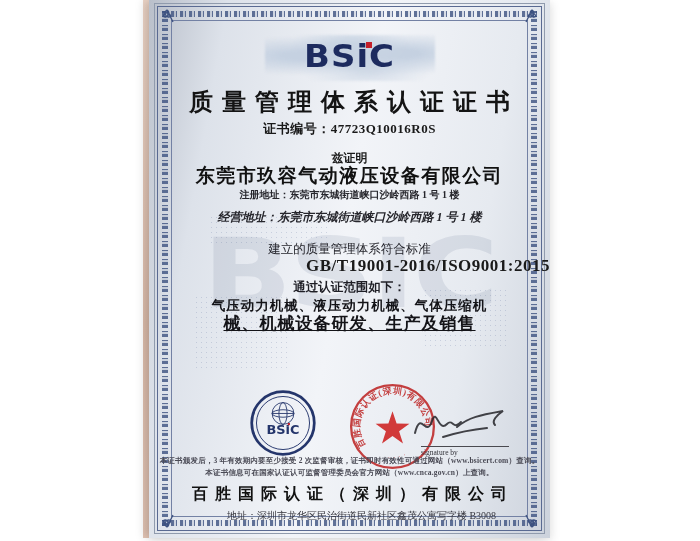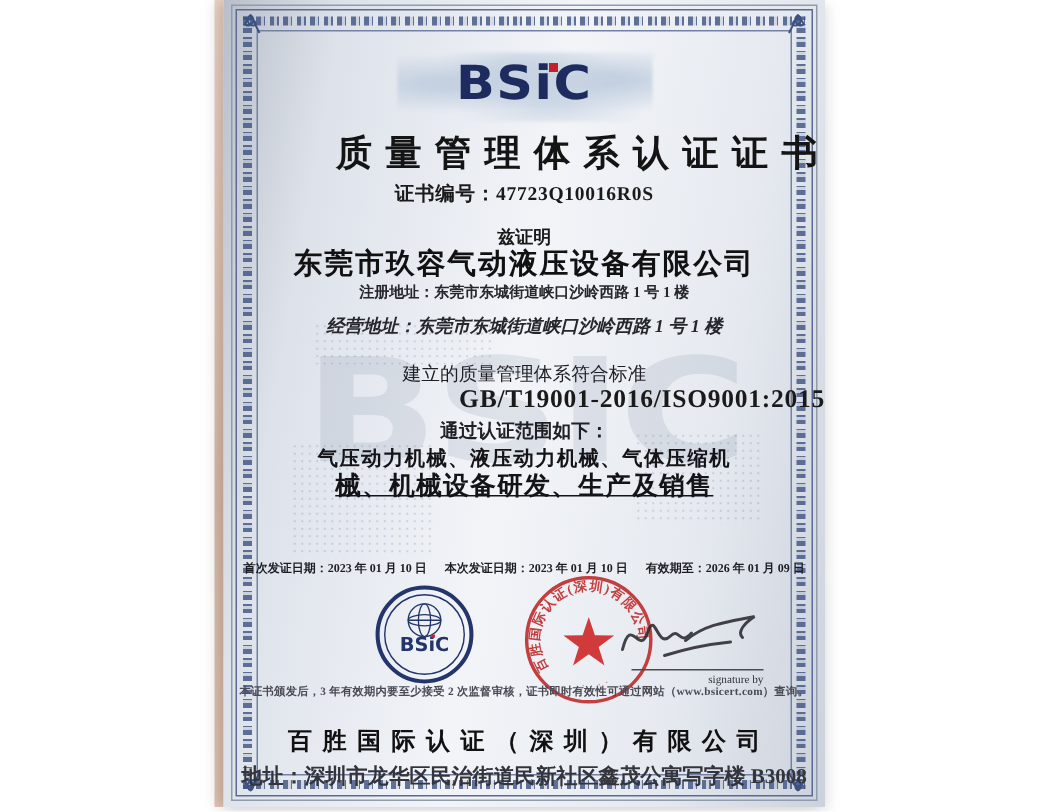--- a/index.html
+++ b/index.html
@@ -55,41 +55,41 @@
       radial-gradient(ellipse at 60% 75%, #d3dce8 8%, transparent 45%);
     filter:blur(1px);
   }
   .logo-text{
     position:relative;
     font-family:"DejaVu Sans","Liberation Sans",sans-serif;
     font-size:34px;font-weight:900;color:#1d2b5f;letter-spacing:1px;
     line-height:46px;transform:scaleY(.92);display:inline-block;
   }
   .logo-dot{position:absolute;top:9px;left:50%;margin-left:16px;width:6px;height:6px;background:#c41f2a;z-index:3;}
-  .title{top:86px;font-size:24px;font-weight:700;letter-spacing:9px;text-indent:9px;color:#141414;padding-left:35px;}
+  .title{top:86px;font-size:24px;font-weight:700;letter-spacing:9px;text-indent:9px;color:#141414;}
   .certno{top:120px;font-size:13px;font-weight:700;letter-spacing:0.5px;}
   .intro{top:150px;font-size:12px;font-weight:700;}
   .company{top:163px;font-size:19px;font-weight:800;letter-spacing:1.5px;color:#111;}
   .addr1{top:188px;font-size:10px;font-weight:600;color:#26262c;}
   .addr2{top:209px;font-size:12px;font-weight:600;color:#26262c;font-style:italic;}
   .stdintro{top:241px;font-size:12.5px;font-weight:400;color:#1f1f26;}
   .stdcode{top:256px;font-size:17px;font-weight:700;letter-spacing:0.5px;text-align:right;}
   .scopeintro{top:279px;font-size:12.5px;font-weight:700;color:#1f1f26;}
   .scope1{top:297px;font-size:13.5px;font-weight:800;letter-spacing:1px;color:#141418;}
   .scope2{top:312px;font-size:17px;font-weight:800;letter-spacing:1px;color:#141418;text-decoration:underline;}
   .dates{top:373px;display:flex;justify-content:center;gap:12px;font-size:8px;font-weight:700;color:#1c1c22;}
   .seal-blue{position:absolute;left:100px;top:389px;width:68px;height:68px;z-index:2;}
   .seal-red{position:absolute;left:199px;top:382px;width:89px;height:89px;z-index:2;opacity:.92;}
   .signature{position:absolute;left:258px;top:399px;width:104px;height:46px;z-index:3;}
   .sig-line{position:absolute;left:272px;top:446px;width:88px;border-top:1px solid #4a4a50;z-index:3;}
-  .sig-label{position:absolute;left:272px;top:448px;width:88px;text-align:right;font-size:7.5px;color:#33333a;font-family:"Liberation Serif",serif;z-index:3;}
+  .sig-label{position:absolute;left:272px;top:448px;width:88px;text-align:left;font-size:7.5px;color:#33333a;font-family:"Liberation Serif",serif;z-index:3;}
   .fineprint1{top:456px;font-size:7.5px;font-weight:600;color:#4a4a55;letter-spacing:0.2px;}
   .fineprint2{top:468px;font-size:7.5px;font-weight:600;color:#4a4a55;letter-spacing:0.2px;}
   .issuer{top:484px;font-size:16px;font-weight:800;letter-spacing:7px;text-indent:7px;color:#111;}
-  .issuer-addr{top:509px;font-size:14px;font-weight:700;color:#34343c;}
+  .issuer-addr{top:509px;font-size:10px;font-weight:400;color:#34343c;margin-left:12px;}
 </style>
 </head>
 <body>
 
 <div class="photo-edge"></div>
 
 <div class="cert">
 
   <div class="f1"></div>
   <div class="f2"></div>
@@ -132,25 +132,20 @@
   <div class="row company">东莞市玖容气动液压设备有限公司</div>
   <div class="row addr1">注册地址：东莞市东城街道峡口沙岭西路 1 号 1 楼</div>
   <div class="row addr2">经营地址：东莞市东城街道峡口沙岭西路 1 号 1 楼</div>
 
   <div class="row stdintro">建立的质量管理体系符合标准</div>
   <div class="row stdcode">GB/T19001-2016/ISO9001:2015</div>
   <div class="row scopeintro">通过认证范围如下：</div>
   <div class="row scope1">气压动力机械、液压动力机械、气体压缩机</div>
   <div class="row scope2">械、机械设备研发、生产及销售</div>
 
-  <div class="row dates">
-    <span>首次发证日期：2023 年 01 月 10 日</span>
-    <span>本次发证日期：2023 年 01 月 10 日</span>
-    <span>有效期至：2026 年 01 月 09 日</span>
-  </div>
 
   <svg class="seal-blue" viewBox="0 0 100 100">
     <circle cx="50" cy="50" r="46" fill="none" stroke="#24356b" stroke-width="4"></circle>
     <circle cx="50" cy="50" r="39" fill="none" stroke="#24356b" stroke-width="1.4"></circle>
     <g stroke="#24356b" stroke-width="1.3" fill="none">
       <circle cx="50" cy="36" r="16"></circle>
       <ellipse cx="50" cy="36" rx="16" ry="5.5"></ellipse>
       <ellipse cx="50" cy="36" rx="6" ry="16"></ellipse>
       <line x1="34" y1="36" x2="66" y2="36"></line>
     </g>
@@ -177,17 +172,18 @@
     <g fill="none" stroke="#2b2b30" stroke-width="2" stroke-linecap="round" opacity="0.88">
       <path d="M8,34 C14,10 19,40 25,22 C30,8 31,34 40,25 C46,19 46,32 54,23"></path>
       <path d="M50,28 C62,18 74,16 96,12 C90,16 84,22 88,26"></path>
       <path d="M36,38 C52,33 70,30 80,29"></path>
     </g>
   </svg>
   <div class="sig-line"></div>
   <div class="sig-label">signature by</div>
 
   <div class="row fineprint1">本证书颁发后，3 年有效期内要至少接受 2 次监督审核，证书即时有效性可通过网站（www.bsicert.com）查询。</div>
+  <div class="row fineprint2">本证书信息可在国家认证认可监督管理委员会官方网站（www.cnca.gov.cn）上查询。</div>
 
   <div class="row issuer">百胜国际认证（深圳）有限公司</div>
   <div class="row issuer-addr">地址：深圳市龙华区民治街道民新社区鑫茂公寓写字楼 B3008</div>
 
 </div>
 
 </body></html>

